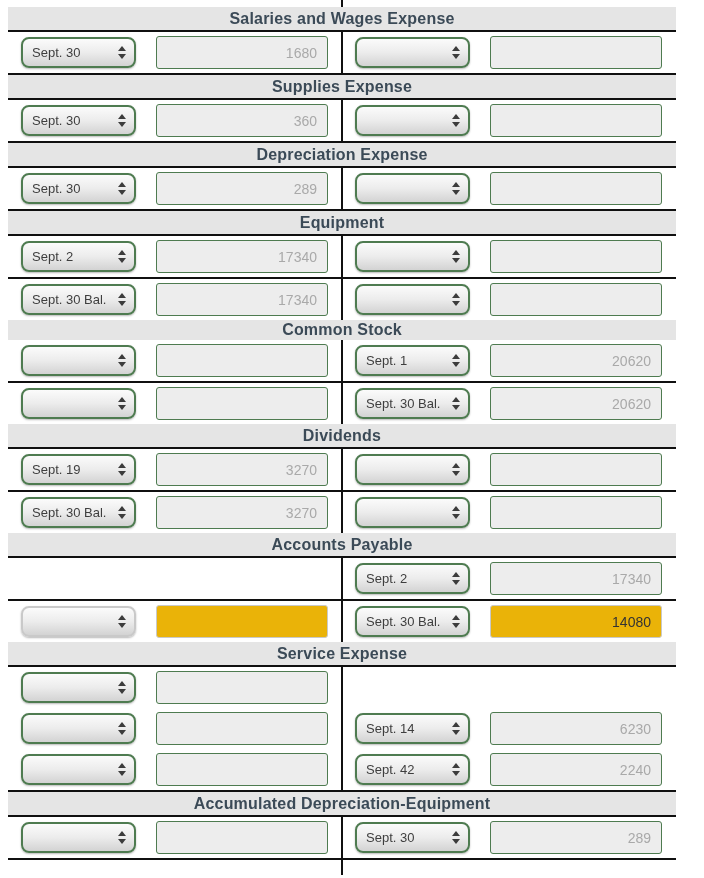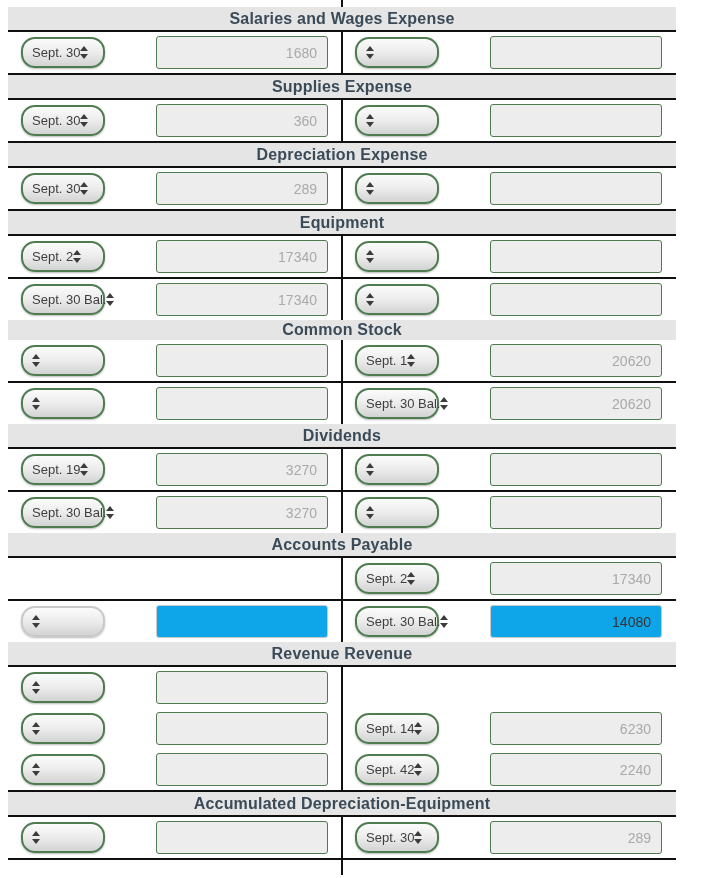--- a/index.html
+++ b/index.html
@@ -11,33 +11,33 @@
   .vstub{position:absolute;left:333px;top:0;bottom:0;width:2px;background:#101010;}
   .acct-header{height:23px;background:#e5e5e5;display:flex;align-items:center;justify-content:center;
     font-size:16px;font-weight:bold;color:#3b4a57;border-bottom:2px solid #101010;letter-spacing:.2px;}
   .acct-header.no-line{border-bottom:none;height:20px;}
   .acct-body{position:relative;}
   .acct-body::before{content:"";position:absolute;left:333px;top:0;bottom:0;width:2px;background:#101010;}
   .t-row{display:flex;height:41px;}
   .t-row.rule-below{border-bottom:2px solid #101010;}
   .half{width:334px;display:flex;align-items:center;justify-content:space-between;
     padding:0 14px 0 13px;box-sizing:border-box;}
-  .selbox{width:84px;height:31px;box-sizing:border-box;border:2px solid #4e7b50;border-radius:14px;
+  .selbox{width:115px;height:31px;box-sizing:border-box;border:2px solid #4e7b50;border-radius:8px;
     background:linear-gradient(to bottom,#fbfbfb 0%,#ececec 50%,#d3d3d3 100%);
-    box-shadow:0 1px 2px rgba(0,0,0,.28);display:flex;align-items:center;
+    box-shadow:0 1px 2px rgba(0,0,0,.28);display:flex;align-items:center;justify-content:space-between;
     padding:0 8px 0 9px;font-size:13px;color:#3e3e3e;white-space:nowrap;}
   .selbox.gray{border-color:#c9c9c9;}
   .arrows{display:flex;flex-direction:column;align-items:center;gap:3px;flex:none;}
   .arrows i{display:block;width:0;height:0;border-left:4px solid transparent;border-right:4px solid transparent;}
   .arrows .up{border-bottom:5px solid #3c3c3c;}
   .arrows .dn{border-top:5px solid #3c3c3c;}
   .amt{width:172px;height:33px;box-sizing:border-box;border:1px solid #4e7b50;border-radius:3px;
     background:#ededed;display:flex;align-items:center;justify-content:flex-end;
     padding:0 10px;font-size:14px;color:#a9a9a9;}
-  .amt.active{background:#0ea5e9;border-color:#c9c9c9;color:#333333;}
+  .amt.active{background:#eab308;border-color:#c9c9c9;color:#333333;}
 </style>
 </head>
 <body>
 
 <div class="ledger">
   <div class="strip top">
     <div class="vstub"></div>
   </div>
   <div id="sections-root">
       <div>
@@ -303,21 +303,21 @@
                   <i class="up"></i>
                   <i class="dn"></i>
                 </span>
               </div>
               <div class="amt active">14080</div>
             </div>
           </div>
         </div>
       </div>
       <div>
-        <div class="acct-header">Revenue Revenue</div>
+        <div class="acct-header">Service Expense</div>
         <div class="acct-body">
           <div class="t-row">
             <div class="half left">
               <div class="selbox">
                 <span></span>
                 <span class="arrows">
                   <i class="up"></i>
                   <i class="dn"></i>
                 </span>
               </div>

